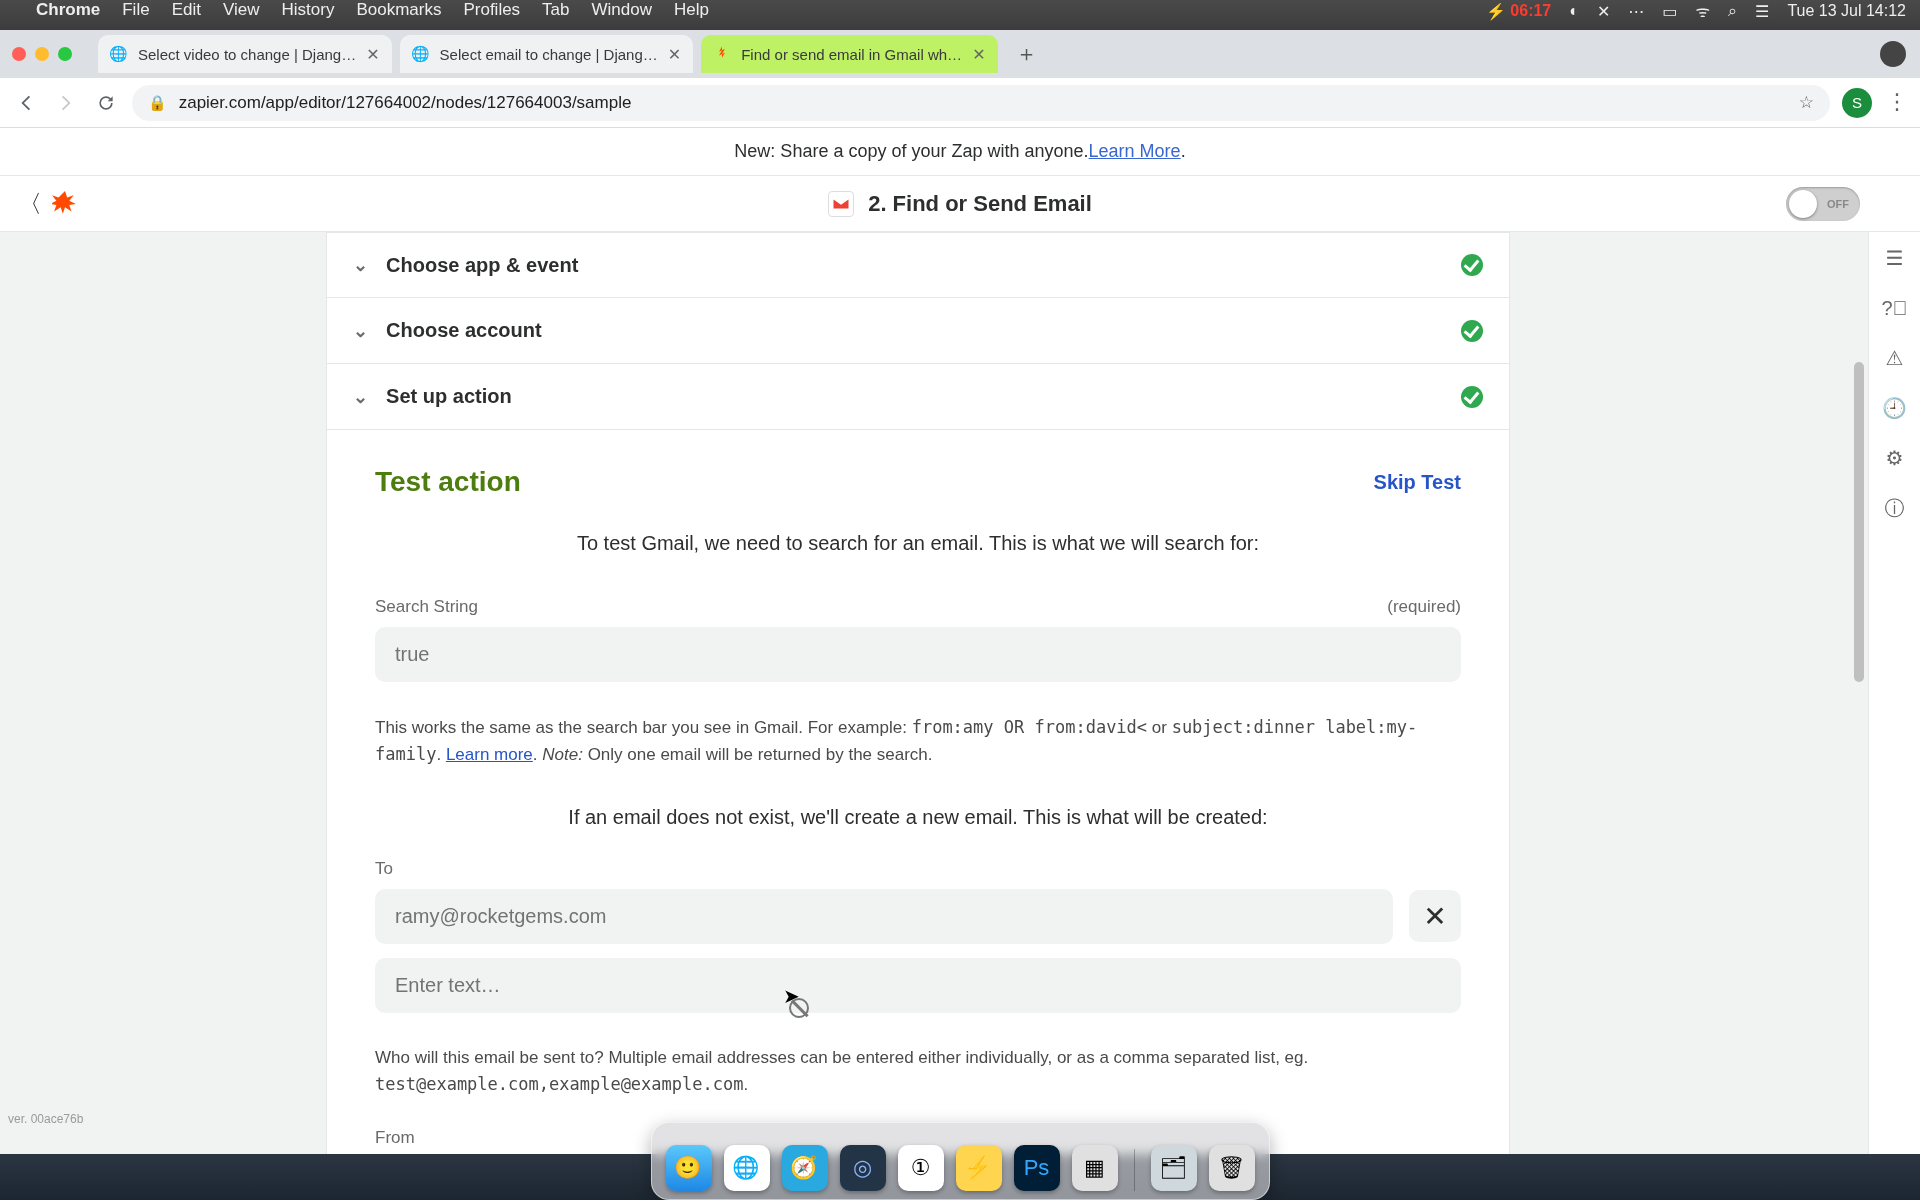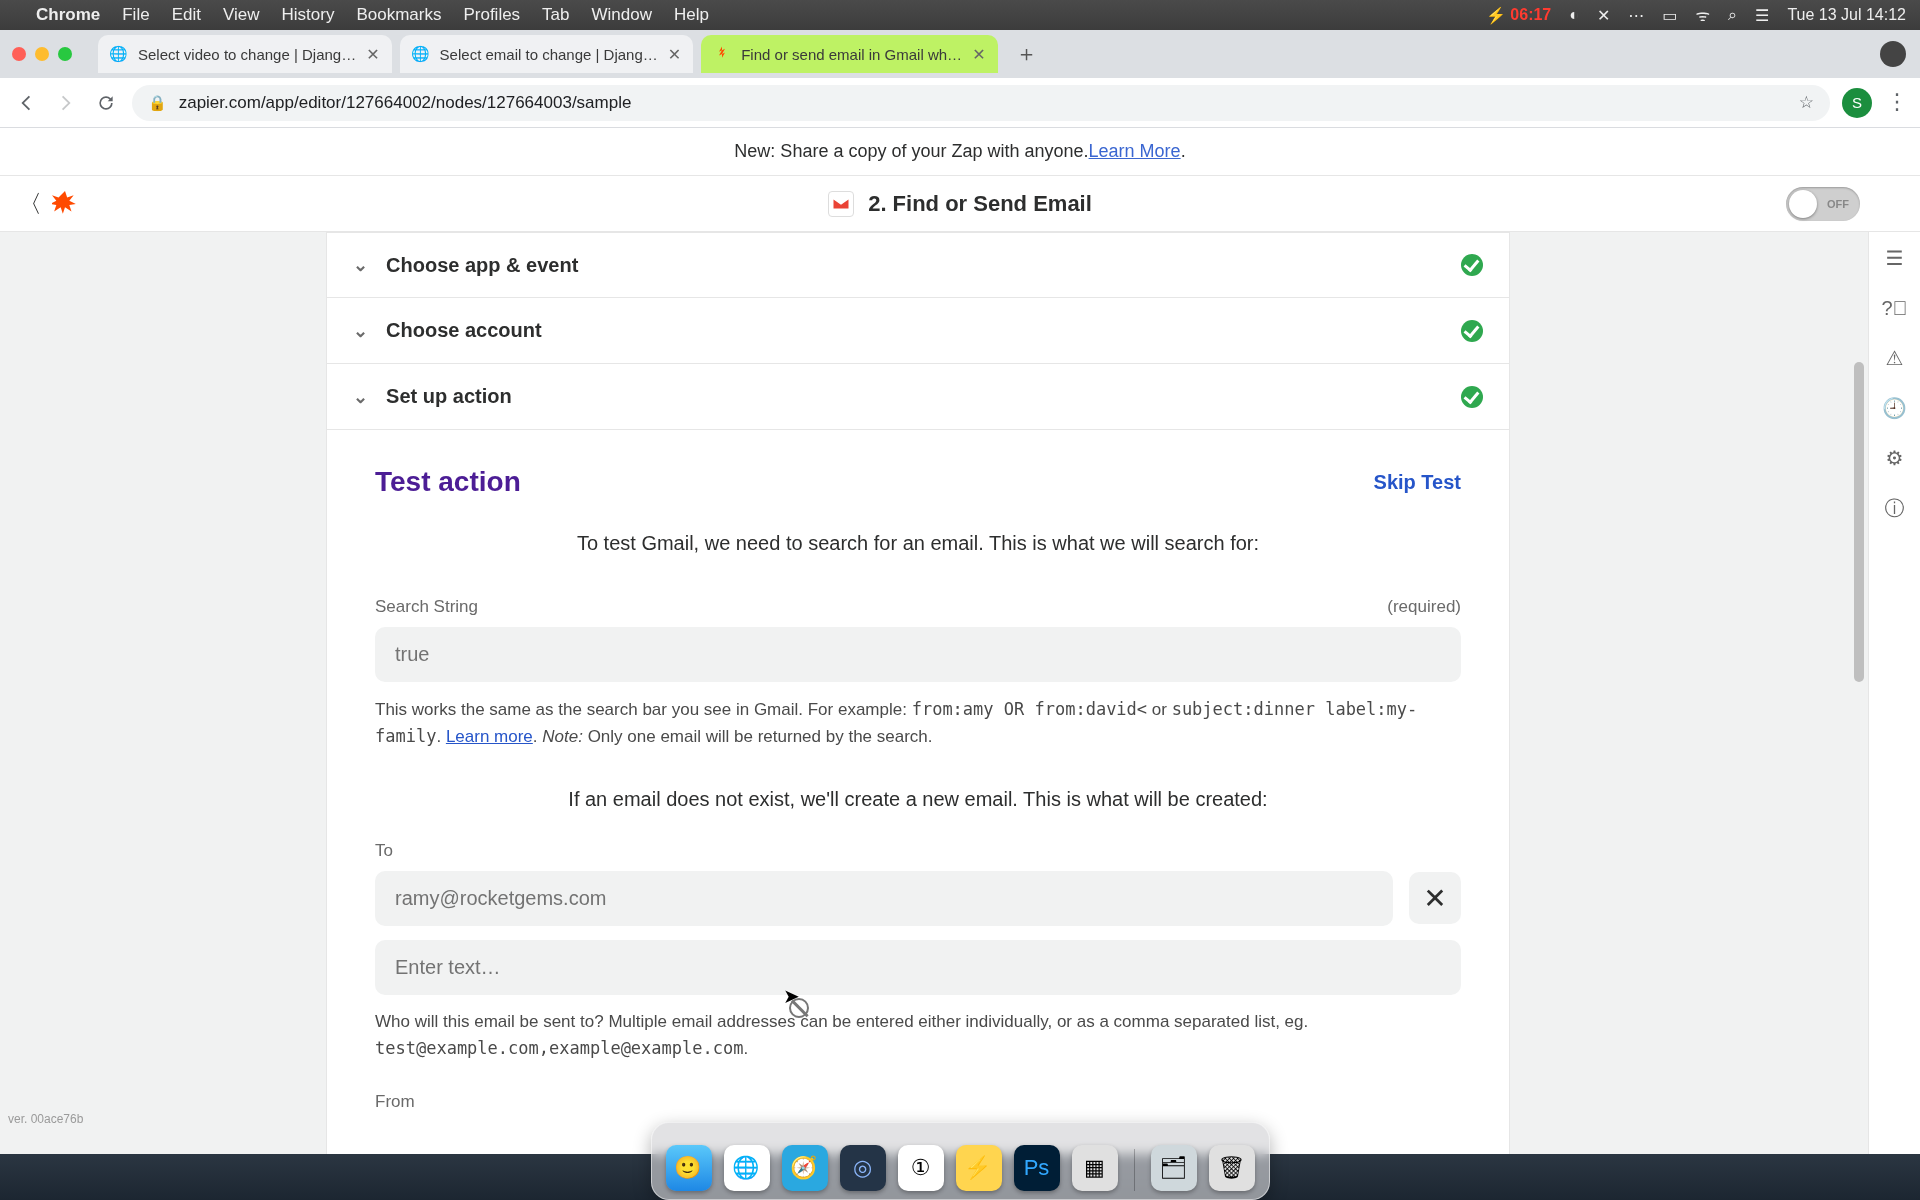--- a/index.html
+++ b/index.html
@@ -1,19 +1,19 @@
 <!DOCTYPE html>
 <html><head>
 <meta charset="utf-8">
 <style>
   * { margin: 0; padding: 0; box-sizing: border-box; font-family: -apple-system, BlinkMacSystemFont, "Segoe UI", Helvetica, Arial, sans-serif; }
   html, body { width: 1920px; height: 1200px; overflow: hidden; background: #e8e8e8; }
 
   
-  .menubar { height: 30px; background: linear-gradient(#4a4a4a,#3c3c3c); color: #eee; display: flex; align-items: center; font-size: 17px; padding: 0 14px; justify-content: space-between; }
+  .menubar { height: 30px; background: linear-gradient(#4a4a4a,#3c3c3c); color: #eee; display: flex; align-items: flex-start; font-size: 17px; padding: 0 14px; justify-content: space-between; }
   .menubar-left, .menubar-right { display: flex; align-items: center; gap: 22px; }
   .menubar-left .apple { font-size: 20px; }
   .menubar-right { gap: 18px; font-size: 16px; }
   .menubar .bold { font-weight: 600; }
   .batt-warn { color: #ff3b30; font-weight: 600; display:flex; align-items:center; gap:4px;}
 
   
   .chrome-tabstrip { height: 48px; background: #dcdfe3; display: flex; align-items: center; padding-left: 12px; gap: 8px; }
   .traffic { display: flex; gap: 9px; margin-right: 18px; }
   .traffic span { width: 14px; height: 14px; border-radius: 50%; display:block; }
@@ -65,29 +65,29 @@
   .card-col{ position:absolute; left:326px; top:0; width:1184px; }
 
   .step-row{ height:66px; background:#fff; border:1px solid #e6e6e6; border-top:none; display:flex; align-items:center; padding:0 26px; gap:18px; font-size:20px; font-weight:700; color:#2d2e2e; }
   .step-row:first-child{ border-top:1px solid #e6e6e6; }
   .step-row .chev{ color:#6a6a6a; font-size:18px; transform:rotate(0);}
   .step-row .ok{ margin-left:auto; width:22px;height:22px; border-radius:50%; background:#2fa84f; position:relative; }
   .step-row .ok::after{ content:""; position:absolute; left:6px; top:3px; width:6px;height:11px; border-right:3px solid #fff; border-bottom:3px solid #fff; transform:rotate(40deg);}
 
   .test-card{ background:#fff; border:1px solid #e6e6e6; border-top:none; padding:36px 48px 60px; }
   .test-card .hdr{ display:flex; align-items:center; }
-  .test-card h2{ font-size:28px; font-weight:700; color:#4c1d95; }
+  .test-card h2{ font-size:28px; font-weight:700; color:#4d7c0f; }
   .test-card .skip{ margin-left:auto; color:#2655c9; font-size:20px; font-weight:700; }
   .test-card .lead{ text-align:center; font-size:20px; color:#2d2e2e; margin-top:34px; }
 
   .field{ margin-top:42px; }
   .field .lab{ display:flex; font-size:17px; color:#6a6a6a; }
   .field .req{ margin-left:auto; }
   .input-ro{ margin-top:10px; background:#f1f2f2; border-radius:10px; padding:16px 20px; color:#737373; font-size:20px; }
-  .help{ margin-top:14px; font-size:17px; color:#4a4a4a; line-height:1.55; }
+  .help{ margin-top:32px; font-size:17px; color:#4a4a4a; line-height:1.55; }
   .help code{ font-family: ui-monospace,Menlo,monospace; color:#4a4a4a; }
   .help .link{ color:#2655c9; text-decoration:underline; }
   .help .note{ font-style:italic; }
 
   .lead2{ text-align:center; font-size:20px; color:#2d2e2e; margin-top:37px; }
 
   .to-row{ display:flex; gap:16px; margin-top:10px; align-items:center; }
   .to-row .input-ro{ flex:1; margin-top:0; }
   .xbtn{ width:52px;height:52px; background:#f1f2f2; border-radius:10px; display:flex;align-items:center;justify-content:center; font-size:28px; color:#2d2e2e; }
 

